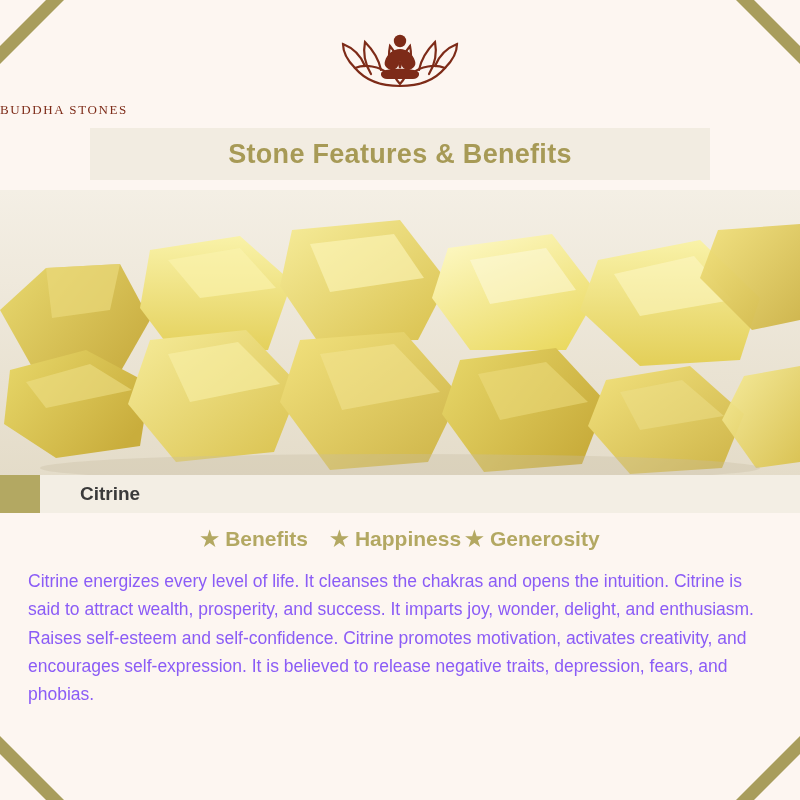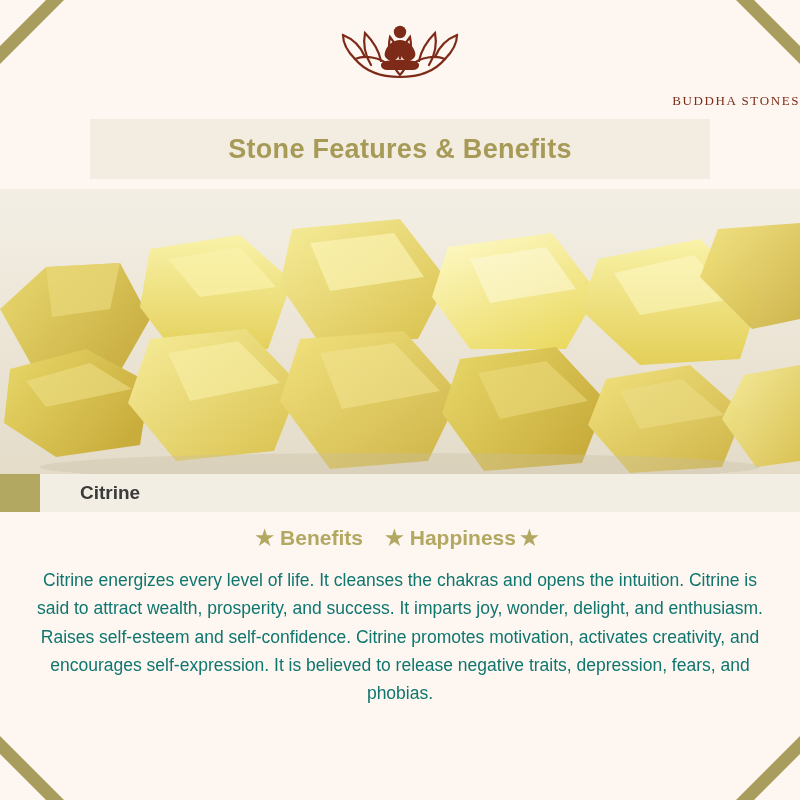--- a/index.html
+++ b/index.html
@@ -74,42 +74,42 @@
   .ci-br {
     bottom: 0; right: 0;
     border-bottom: 46px solid #fdf6f1;
     border-left: 46px solid transparent;
   }
 
   
   .brand {
     position: relative;
     z-index: 8;
-    padding-top: 15px;
-    text-align: right;
+    padding-top: 24px;
+    text-align: left;
   }
   .brand-logo {
     display: block;
     margin: 0 auto;
   }
   .brand-name {
     margin-top: 2px;
     font-size: 13px;
     letter-spacing: 1.6px;
     color: #7d2b18;
     font-family: "Liberation Serif", serif;
     font-weight: 400;
   }
 
   
   .title-banner {
     position: relative;
     z-index: 8;
     margin: 10px 90px 0 90px;
-    height: 60px;
+    height: 52px;
     background: #f2ece1;
     display: flex;
     align-items: center;
     justify-content: center;
   }
   .title-banner .title-text {
     font-size: 27px;
     font-weight: bold;
     color: #a79a56;
     letter-spacing: 0.3px;
@@ -180,22 +180,22 @@
   }
   .kw-gap { width: 14px; }
 
   
   .description {
     position: relative;
     z-index: 8;
     margin: 16px 28px 0 28px;
     font-size: 17.5px;
     line-height: 1.62;
-    color: #0f766e;
-    text-align: center;
+    color: #8b5cf6;
+    text-align: left;
   }
 </style>
 </head>
 <body>
 
 <div class="page">
 
   <div class="corner corner-tl"></div>
   <div class="corner corner-tr"></div>
   <div class="corner corner-bl"></div>
@@ -317,18 +317,19 @@
       <span class="star">★</span>
       <span>Benefits</span>
     </span>
     <span class="kw-gap"></span>
     <span class="keyword">
       <span class="star">★</span>
       <span>Happiness</span>
     </span>
     <span class="keyword">
       <span class="star">★</span>
+      <span>Generosity</span>
     </span>
   </div>
 
   <p class="description">Citrine energizes every level of life. It cleanses the chakras and opens the intuition. Citrine is said to attract wealth, prosperity, and success. It imparts joy, wonder, delight, and enthusiasm. Raises self-esteem and self-confidence. Citrine promotes motivation, activates creativity, and encourages self-expression. It is believed to release negative traits, depression, fears, and phobias.</p>
 
 </div>
 
 </body></html>

